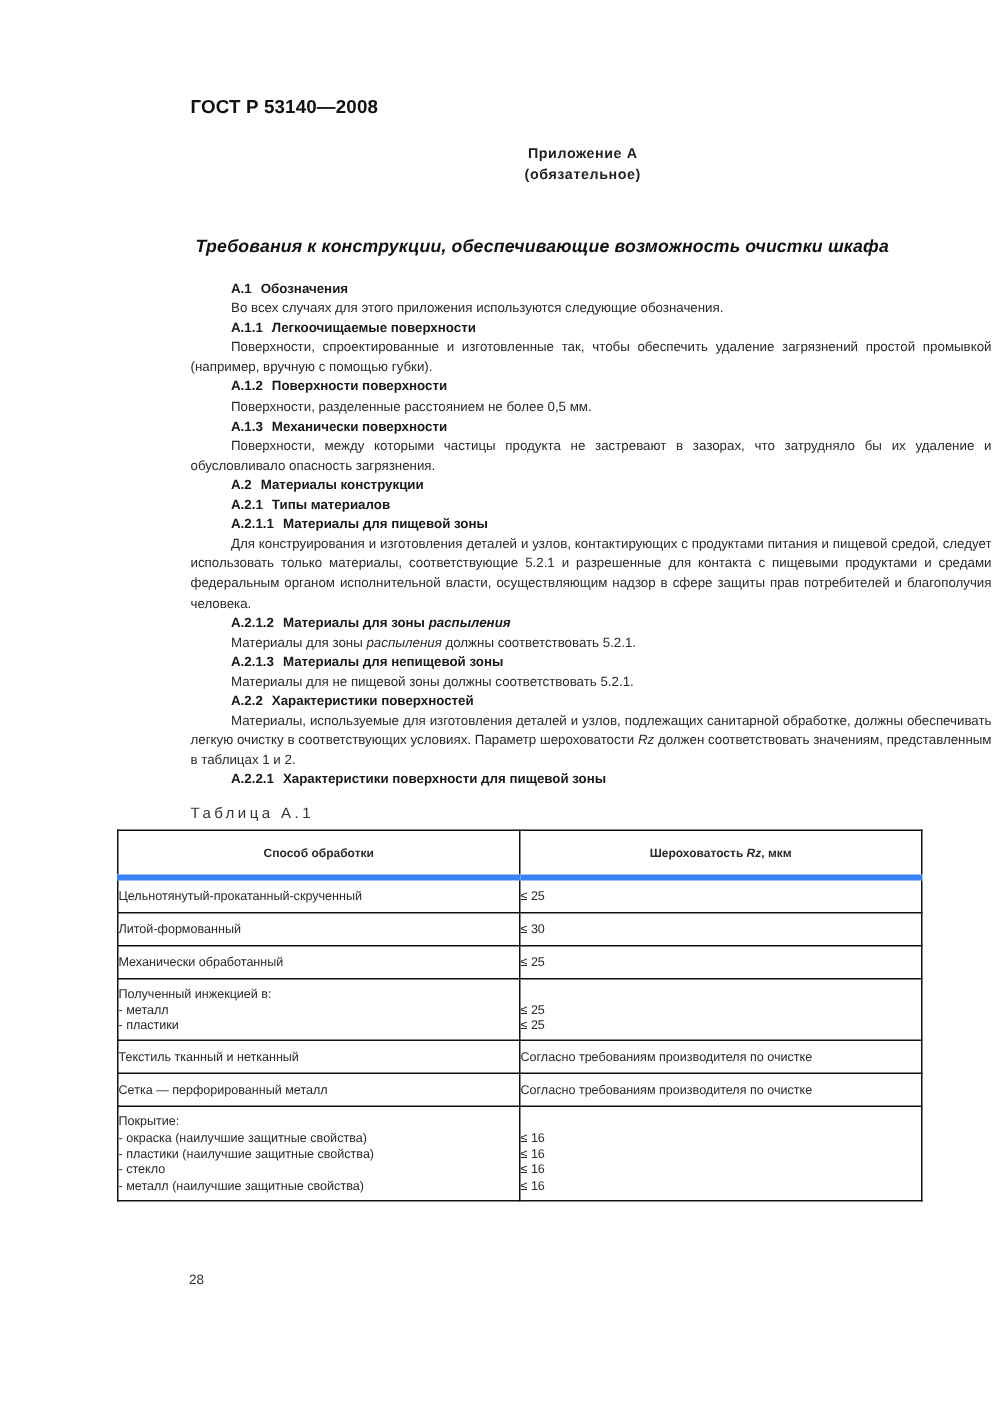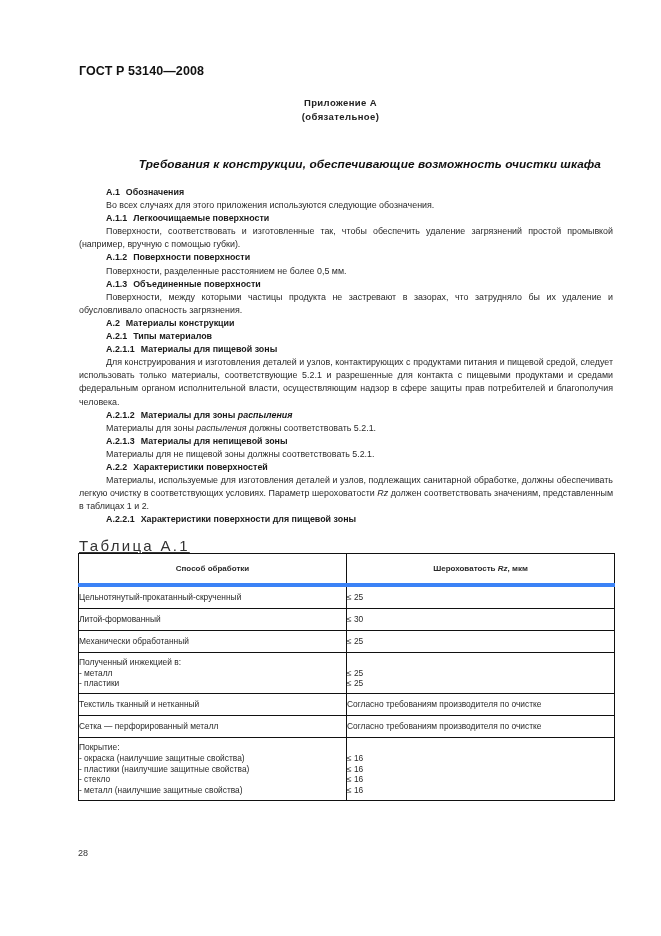--- a/index.html
+++ b/index.html
@@ -8,53 +8,53 @@
       background: #ffffff;
     }
     body {
       width: 661px;
       height: 936px;
       position: relative;
       overflow: hidden;
       font-family: "Liberation Sans", sans-serif;
       color: #1a1a1a;
     }
-    .abs { position: absolute; }
+    .abs { position: absolute; margin-left: 48px; }
     .doc-id {
       left: 79px; top: 64px;
       font-size: 12.5px; font-weight: bold; color: #111;
       letter-spacing: 0.1px;
     }
     .annex {
       left: 0; width: 661px; text-align: center;
       font-size: 9.5px; font-weight: bold; color: #222;
       padding-left: 20px; box-sizing: border-box;
       letter-spacing: 0.4px;
     }
     .annex-title { top: 97px; }
     .annex-sub { top: 111px; }
     .main-title {
-      left: 0; width: 601px; text-align: right;
+      left: 0; width: 601px; text-align: center;
       top: 157px;
       font-size: 11.8px; font-weight: bold; font-style: italic; color: #111;
       padding-left: 26px; box-sizing: border-box;
       letter-spacing: 0.1px;
     }
     .body-text {
       left: 79px; width: 534px; top: 186px;
       font-size: 8.9px; line-height: 13.1px; color: #2a2a2a;
     }
     .body-text p { margin: 0; }
     .h { font-weight: bold; padding-left: 27px; color: #1a1a1a; }
     .p { text-indent: 27px; text-align: justify; }
     .p.last { text-align-last: left; }
     .num { margin-right: 6px; }
     .table-caption {
       left: 79px; top: 537px;
-      font-size: 15px; color: #333; letter-spacing: 2.3px; text-decoration: underline;
+      font-size: 10px; color: #333; letter-spacing: 2.3px;
     }
     table.data {
       position: absolute; left: 78px; top: 553px;
       width: 536px;
       border-collapse: collapse;
       font-size: 8.4px; color: #2a2a2a;
       table-layout: fixed;
     }
     table.data td, table.data th {
       border: 1px solid #111;
@@ -86,26 +86,26 @@
 <div class="abs annex annex-title">Приложение А</div>
 <div class="abs annex annex-sub">(обязательное)</div>
 
 <div class="abs main-title">Требования к конструкции, обеспечивающие возможность очистки шкафа</div>
 
 <div class="abs body-text">
   <p class="h"><span class="num">А.1</span><span>Обозначения</span></p>
   <p class="p">Во всех случаях для этого приложения используются следующие обозначения.</p>
 
   <p class="h"><span class="num">А.1.1</span><span>Легкоочищаемые поверхности</span></p>
-  <p class="p last">Поверхности, соответствовать и изготовленные так, чтобы обеспечить удаление загрязнений простой промывкой (например, вручную с помощью губки).</p>
+  <p class="p last">Поверхности, спроектированные и изготовленные так, чтобы обеспечить удаление загрязнений простой промывкой (например, вручную с помощью губки).</p>
 
   <p class="h"><span class="num">А.1.2</span><span>Поверхности поверхности</span></p>
   <p class="p">Поверхности, разделенные расстоянием не более 0,5 мм.</p>
 
-  <p class="h"><span class="num">А.1.3</span><span>Объединенные поверхности</span></p>
+  <p class="h"><span class="num">А.1.3</span><span>Механически поверхности</span></p>
   <p class="p last">Поверхности, между которыми частицы продукта не застревают в зазорах, что затрудняло бы их удаление и обусловливало опасность загрязнения.</p>
 
   <p class="h"><span class="num">А.2</span><span>Материалы конструкции</span></p>
   <p class="h"><span class="num">А.2.1</span><span>Типы материалов</span></p>
   <p class="h"><span class="num">А.2.1.1</span><span>Материалы для пищевой зоны</span></p>
   <p class="p last">Для конструирования и изготовления деталей и узлов, контактирующих с продуктами питания и пищевой средой, следует использовать только материалы, соответствующие 5.2.1 и разрешенные для контакта с пищевыми продуктами и средами федеральным органом исполнительной власти, осуществляющим надзор в сфере защиты прав потребителей и благополучия человека.</p>
 
   <p class="h"><span class="num">А.2.1.2</span><span>Материалы для зоны </span><i>распыления</i></p>
   <p class="p"><span>Материалы для зоны </span><i>распыления</i><span> должны соответствовать  5.2.1.</span></p>
 

